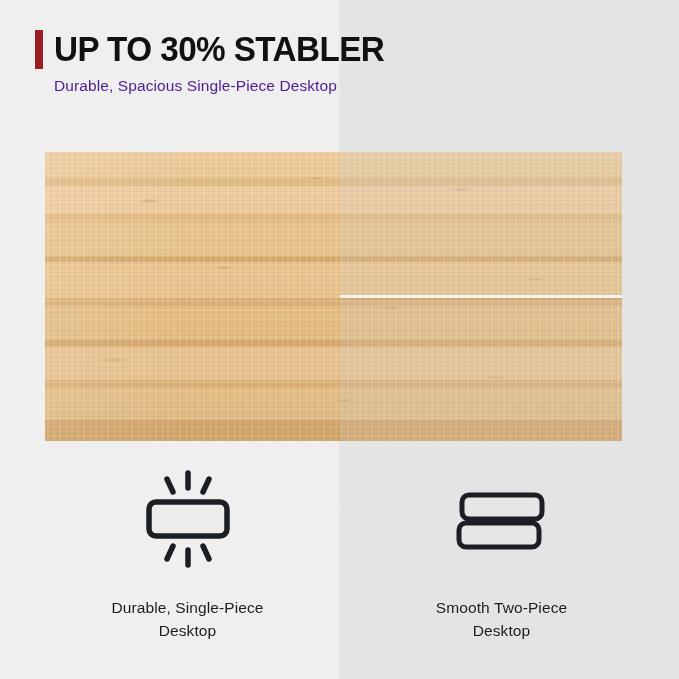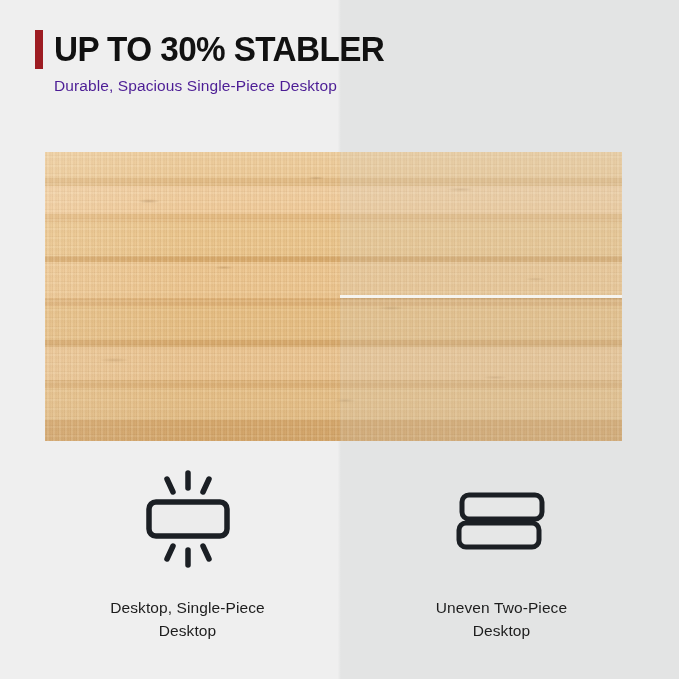--- a/index.html
+++ b/index.html
@@ -279,34 +279,34 @@
           <rect x="19" y="33" width="78" height="34" rx="7" ry="7" fill="#ececec" stroke="#1b1f24" stroke-width="5.5"></rect>
 
           <g stroke="#1b1f24" stroke-width="5.5" stroke-linecap="round">
             <line x1="58" y1="81" x2="58" y2="96"></line>
             <line x1="37" y1="90" x2="43" y2="77"></line>
             <line x1="79" y1="90" x2="73" y2="77"></line>
           </g>
         </svg>
       </div>
       <div class="caption">
-        <span class="l1">Desktop, Single-Piece</span>
+        <span class="l1">Durable, Single-Piece</span>
         <span class="l2">Desktop</span>
       </div>
     </div>
 
     <div class="col col-right">
       <div class="icon-slot">
         <svg width="104" height="76" viewBox="0 0 104 76" fill="none">
 
           <rect x="12" y="14" width="80" height="24" rx="7" ry="7" fill="#e6e7e7" stroke="#1b1f24" stroke-width="5"></rect>
 
           <rect x="9" y="42" width="80" height="24" rx="7" ry="7" fill="#e6e7e7" stroke="#1b1f24" stroke-width="5"></rect>
         </svg>
       </div>
       <div class="caption">
-        <span class="l1">Uneven Two-Piece</span>
+        <span class="l1">Smooth Two-Piece</span>
         <span class="l2">Desktop</span>
       </div>
     </div>
 
   </div>
 </div>
 
 </body></html>

